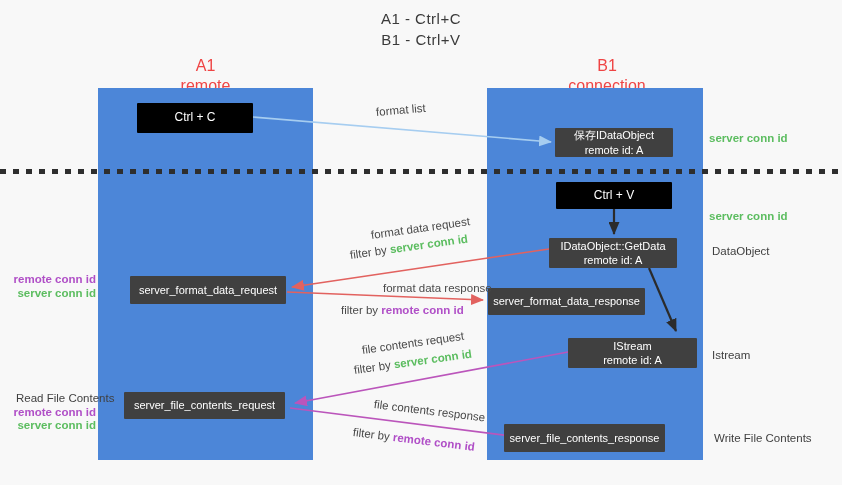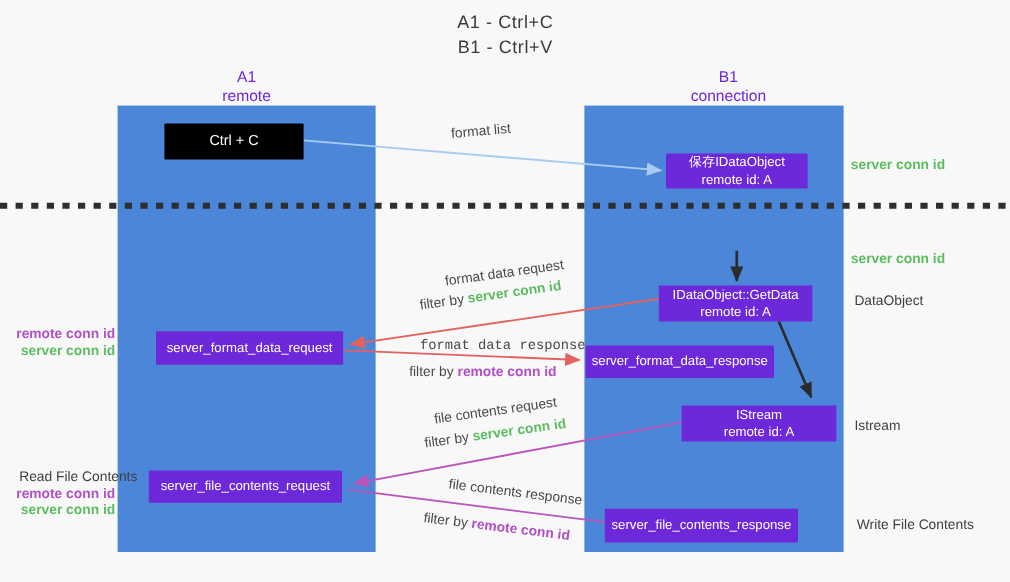--- a/index.html
+++ b/index.html
@@ -3,33 +3,33 @@
 <meta charset="utf-8">
 <style>
   * { margin:0; padding:0; box-sizing:border-box; }
   html,body { width:842px; height:485px; }
   body { font-family:"Liberation Sans", sans-serif; background:#f8f8f8; position:relative; overflow:hidden; }
   .stage { position:absolute; left:0; top:0; width:842px; height:485px; }
 
   .title { position:absolute; left:0; top:8px; width:842px; text-align:center;
            font-size:15px; color:#3a3a3a; line-height:1.4; letter-spacing:.5px; }
 
-  .lane-header { position:absolute; text-align:center; font-size:13px; color:#6d28d9; line-height:1.25; top:56px; }
+  .lane-header { position:absolute; text-align:center; font-size:16px; color:#ef4444; line-height:1.25; top:56px; }
   .lane-header.a { left:98px; width:215px; }
   .lane-header.b { left:499px; width:216px; }
 
   .lane { position:absolute; top:88px; height:372px; background:#4c86d8; }
   .lane.a { left:98px; width:215px; }
   .lane.b { left:487px; width:216px; }
 
   .arrows { position:absolute; left:0; top:0; width:842px; height:485px; pointer-events:none; }
 
   .box { position:absolute; display:flex; flex-direction:column; align-items:center; justify-content:center;
          text-align:center; color:#fff; font-size:11px; line-height:1.3; border-radius:1px; }
-  .box.orange { background:#6d28d9; }
+  .box.orange { background:#404040; }
   .box.green  { background:#000000; font-size:12px; }
 
   .lbl { position:absolute; font-size:11.5px; color:#4a4a4a; white-space:nowrap; transform-origin:left center; }
   .lbl .key-green  { color:#5cbd60; font-weight:bold; }
   .lbl .key-purple { color:#b04fc7; font-weight:bold; }
 
   .side { position:absolute; font-size:11.5px; white-space:nowrap; color:#3f3f3f; }
   .side-stack { position:absolute; width:96px; text-align:right; font-size:11.5px; line-height:13.5px; white-space:nowrap; }
   .kg { color:#5cbd60; font-weight:bold; }
   .kp { color:#b04fc7; font-weight:bold; }
@@ -91,20 +91,23 @@
 
   <div class="box green" style="left:137px; top:103px; width:116px; height:30px;">
     <div>Ctrl + C</div>
   </div>
 
   <div class="box orange" style="left:555px; top:128px; width:118px; height:29px;">
     <div>保存IDataObject</div>
     <div>remote id: A</div>
   </div>
 
+  <div class="box green" style="left:556px; top:182px; width:116px; height:27px;">
+    <div>Ctrl + V</div>
+  </div>
 
   <div class="box orange" style="left:549px; top:238px; width:128px; height:30px;">
     <div>IDataObject::GetData</div>
     <div>remote id: A</div>
   </div>
 
   <div class="box orange" style="left:130px; top:276px; width:156px; height:28px;">
     <div>server_format_data_request</div>
   </div>
 
@@ -125,21 +128,21 @@
     <div>server_file_contents_response</div>
   </div>
 
   <div class="lbl" style="left:376px; top:106px; transform:rotate(-5deg);">format list</div>
 
   <div class="lbl" style="left:371px; top:229px; transform:rotate(-8deg);">format data request</div>
   <div class="lbl" style="left:350px; top:249px; transform:rotate(-8deg);">
     <span>filter by </span><span class="key-green">server conn id</span>
   </div>
 
-  <div class="lbl" style="left:350px; top:282px;font-family:Liberation Mono, monospace;">format data response</div>
+  <div class="lbl" style="left:383px; top:282px;">format data response</div>
   <div class="lbl" style="left:341px; top:304px;">
     <span>filter by </span><span class="key-purple">remote conn id</span>
   </div>
 
   <div class="lbl" style="left:362px; top:344px; transform:rotate(-8deg);">file contents request</div>
   <div class="lbl" style="left:354px; top:364px; transform:rotate(-8deg);">
     <span>filter by </span><span class="key-green">server conn id</span>
   </div>
 
   <div class="lbl" style="left:374px; top:398px; transform:rotate(7deg);">file contents response</div>

